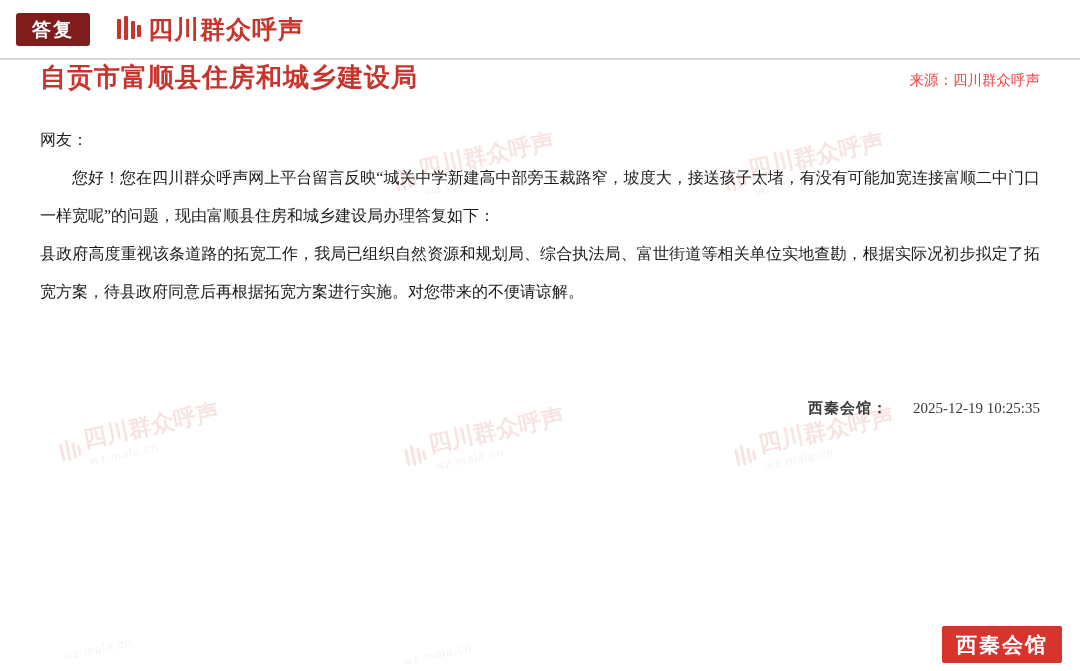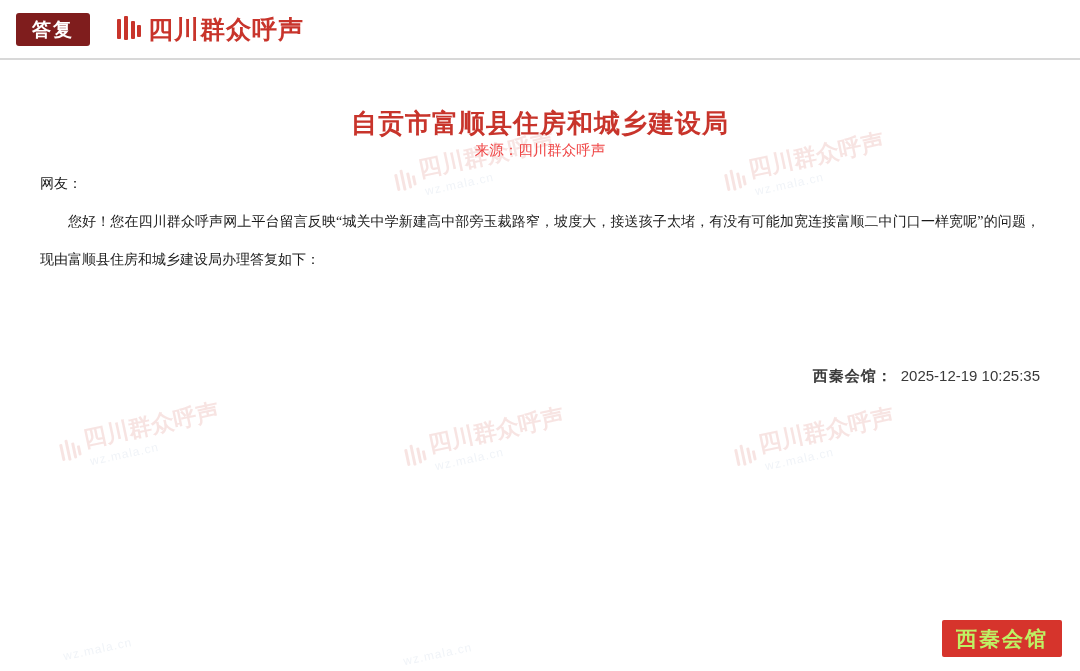--- a/index.html
+++ b/index.html
@@ -67,42 +67,41 @@
   }
 
   
   .content {
     position: relative;
     padding: 0 40px;
     z-index: 2;
   }
   .title-row {
     display: flex;
-    align-items: center;
+    align-items: flex-end;
     justify-content: space-between;
-    margin-top: 46px;
-    flex-direction: column;
   }
   .doc-title {
     color: #c8342b;
     font-size: 26px;
     font-weight: bold;
     letter-spacing: 1px;
     font-family: "Liberation Serif", serif;
   }
   .doc-source {
     color: #ef4444;
     font-size: 14.5px;
     padding-bottom: 5px;
     white-space: nowrap;
   }
 
   .body-text {
+    margin-top: 26px;
     color: #1a1a1a;
-    font-size: 14px;
+    font-size: 16px;
     line-height: 38px;
     text-align: justify;
   }
   .body-text p {
     margin: 0;
   }
   .body-text p.indent {
     text-indent: 2em;
   }
 
@@ -110,22 +109,22 @@
     margin-top: 88px;
     text-align: right;
     color: #3a3a3a;
     font-size: 15px;
   }
   .footer-row .f-label {
     font-weight: bold;
     letter-spacing: 1px;
   }
   .footer-row .f-value {
-    font-family: Liberation Sans, sans-serif;
-    margin-left: 8px;
+    font-family: Liberation Serif, serif;
+    margin-left: 25px;
   }
 
   
   .wm-layer {
     position: absolute;
     inset: 0;
     pointer-events: none;
     z-index: 1;
     overflow: hidden;
   }
@@ -166,23 +165,23 @@
     font-size: 12px;
     letter-spacing: 1px;
     margin-left: 2px;
   }
   .wm-stack { display: flex; flex-direction: column; align-items: flex-start; }
 
   
   .corner-badge {
     position: absolute;
     right: 18px;
-    bottom: 14px;
+    bottom: 8px;
     background: #d6342c;
-    color: #bef264;
+    color: #ffffff;
     font-family: "Liberation Sans", sans-serif;
     font-size: 21px;
     font-weight: bold;
     letter-spacing: 2px;
     padding: 8px 14px;
     border-radius: 2px;
     z-index: 5;
     line-height: 1;
   }
 </style>
@@ -279,20 +278,21 @@
   <div class="title-row">
     <div class="doc-title">自贡市富顺县住房和城乡建设局</div>
     <div class="doc-source">
       <span>来源：</span><span>四川群众呼声</span>
     </div>
   </div>
 
   <div class="body-text">
     <p>网友：</p>
     <p class="indent">您好！您在四川群众呼声网上平台留言反映“城关中学新建高中部旁玉裁路窄，坡度大，接送孩子太堵，有没有可能加宽连接富顺二中门口一样宽呢”的问题，现由富顺县住房和城乡建设局办理答复如下：</p>
+    <p>县政府高度重视该条道路的拓宽工作，我局已组织自然资源和规划局、综合执法局、富世街道等相关单位实地查勘，根据实际况初步拟定了拓宽方案，待县政府同意后再根据拓宽方案进行实施。对您带来的不便请谅解。</p>
   </div>
 
   <div class="footer-row">
     <span class="f-label">西秦会馆：</span><span class="f-value">2025-12-19 10:25:35</span>
   </div>
 </div>
 
 <div class="corner-badge">西秦会馆</div>
 
 </body></html>

